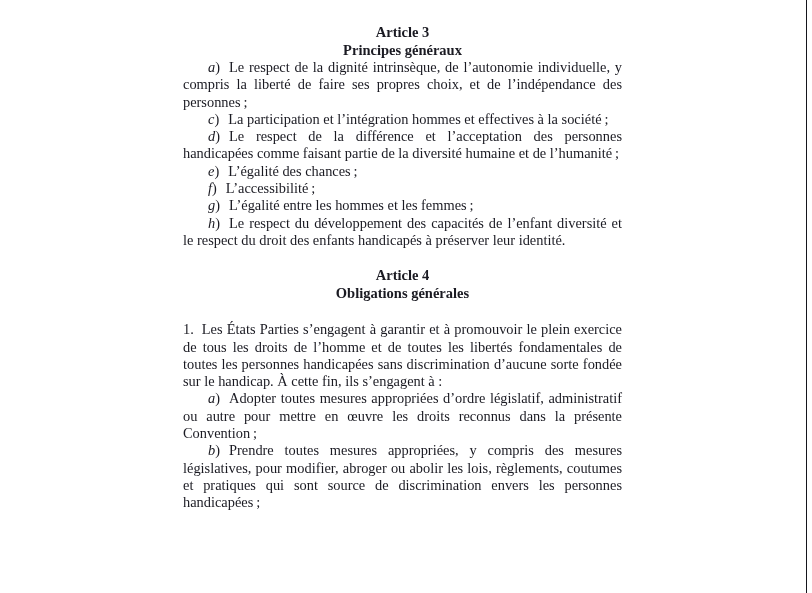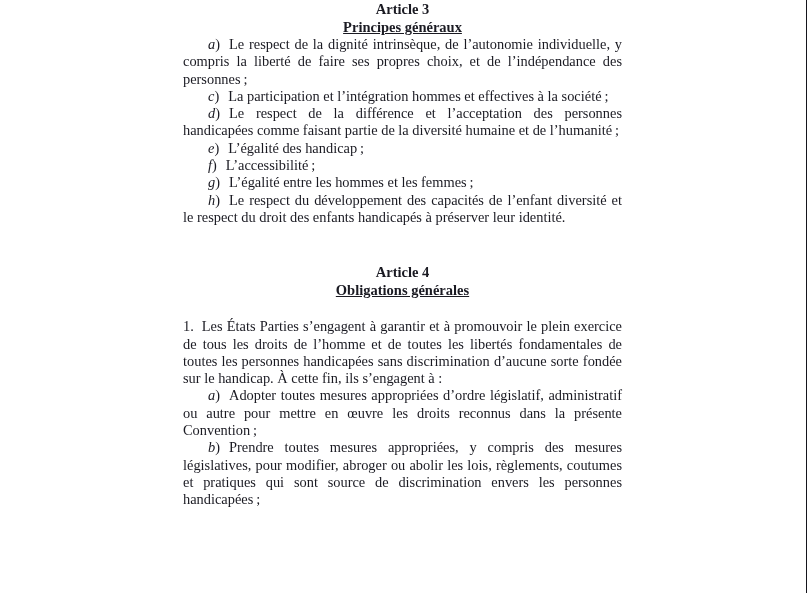--- a/index.html
+++ b/index.html
@@ -33,24 +33,24 @@
     width: 439px;
   }
 
   .article-heading {
     text-align: center;
     font-weight: bold;
     font-size: 14.5px;
     line-height: 17.5px;
   }
   .article-heading .art-num { display: block; }
-  .article-heading .art-title { display: block; text-decoration: underline; }
+  .article-heading .art-title { display: block; }
 
-  .heading-block-1 { margin-top: 1px; }
-  .heading-block-2 { margin-top: 38px; }
+  .heading-block-1 { margin-top: 24px; }
+  .heading-block-2 { margin-top: 18px; }
 
   p.para {
     margin: 0;
     font-size: 14.4px;
     line-height: 17.3px;
     text-align: justify;
     text-justify: inter-word;
     hyphens: none;
   }
   p.para + p.para { margin-top: 0; }
@@ -87,21 +87,21 @@
   </div>
 
 
   <p class="para indent"><span class="marker"><span>a</span><span class="paren">)</span></span><span class="marker-gap"></span><span>Le respect de la dignité intrinsèque, de l’autonomie individuelle, y compris la liberté de faire ses propres choix, et de l’indépendance des personnes ;</span></p>
 
 
   <p class="para indent"><span class="marker"><span>c</span><span class="paren">)</span></span><span class="marker-gap"></span><span>La participation et l’intégration hommes et effectives à la société ;</span></p>
 
   <p class="para indent"><span class="marker"><span>d</span><span class="paren">)</span></span><span class="marker-gap"></span><span>Le respect de la différence et l’acceptation des personnes handicapées comme faisant partie de la diversité humaine et de l’humanité ;</span></p>
 
-  <p class="para indent"><span class="marker"><span>e</span><span class="paren">)</span></span><span class="marker-gap"></span><span>L’égalité des handicap ;</span></p>
+  <p class="para indent"><span class="marker"><span>e</span><span class="paren">)</span></span><span class="marker-gap"></span><span>L’égalité des chances ;</span></p>
 
   <p class="para indent"><span class="marker"><span>f</span><span class="paren">)</span></span><span class="marker-gap"></span><span>L’accessibilité ;</span></p>
 
   <p class="para indent"><span class="marker"><span>g</span><span class="paren">)</span></span><span class="marker-gap"></span><span>L’égalité entre les hommes et les femmes ;</span></p>
 
   <p class="para indent"><span class="marker"><span>h</span><span class="paren">)</span></span><span class="marker-gap"></span><span>Le respect du développement des capacités de l’enfant diversité et le respect du droit des enfants handicapés à préserver leur identité.</span></p>
 
   <div class="article-heading heading-block-2">
     <span class="art-num">Article 4</span>
     <span class="art-title">Obligations générales</span>

